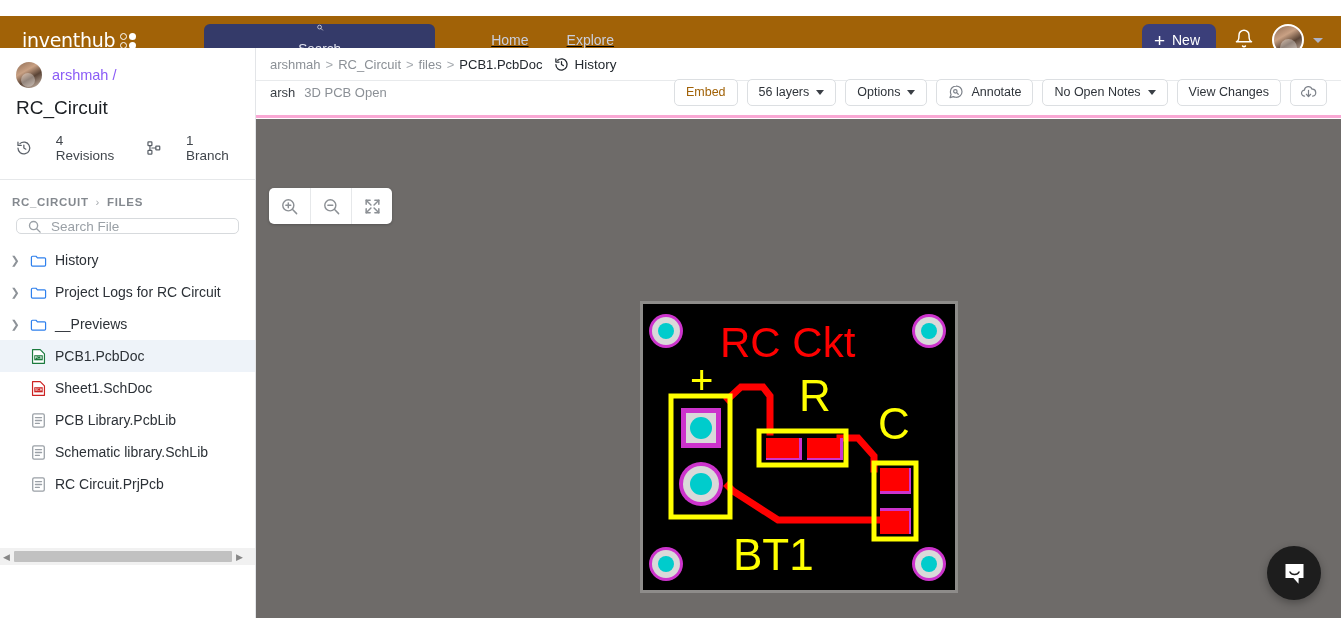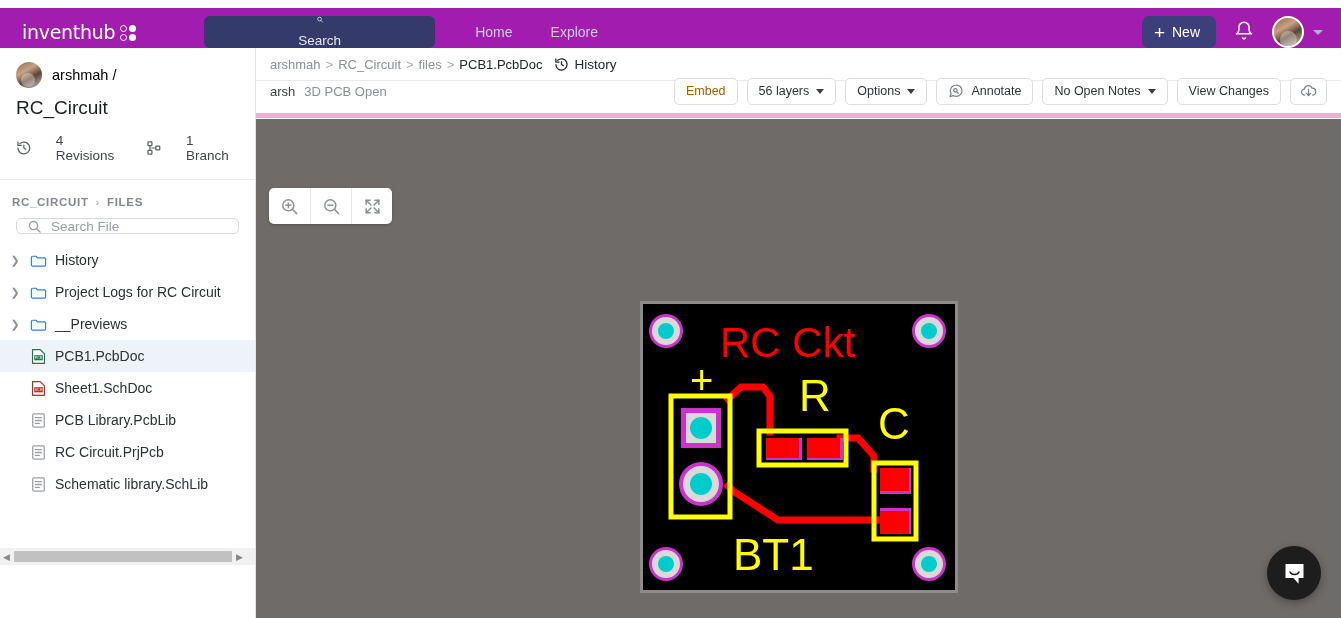--- a/index.html
+++ b/index.html
@@ -5,23 +5,23 @@
   * { box-sizing: border-box; margin: 0; padding: 0; }
   html, body {
     width: 1341px; height: 618px;
     font-family: "Liberation Sans", sans-serif;
     overflow: hidden;
     background: #ffffff;
   }
 
   
   .topnav {
-    position: absolute; top: 8px; left: 0;
+    position: absolute; top: 16px; left: 0;
     width: 1341px; height: 48px;
-    background: #a21caf;
+    background: #a16207;
     display: flex; align-items: center;
   }
   .logo {
     margin-left: 22px;
     display: flex; align-items: center; gap: 3px;
     cursor: pointer;
   }
   .logo-text {
     color: #ffffff;
     font-size: 19px;
@@ -37,21 +37,21 @@
     width: 231px; height: 32px;
     background: #343a69;
     border-radius: 6px;
     display: flex; align-items: center;
     padding: 0 12px; gap: 10px;
     cursor: text;
     flex-direction: column;
   }
   .searchbox .ph { color: #e3e5f0; font-size: 13.5px; }
 
-  .navlinks { display: flex; gap: 38px; margin-left: 40px; }
+  .navlinks { display: flex; gap: 38px; margin-left: 56px; text-decoration: underline; }
   .navlinks a {
     color: #c9cede; font-size: 14px; text-decoration: none; cursor: pointer;
   }
 
   .topright {
     margin-left: auto; margin-right: 18px;
     display: flex; align-items: center; gap: 18px;
   }
   .newbtn {
     background: #3b3f7a; border: none; border-radius: 7px;
@@ -88,21 +88,21 @@
   .proj-owner { display: flex; align-items: center; gap: 10px; cursor: pointer;}
   .proj-av {
     width: 26px; height: 26px; border-radius: 50%;
     background: linear-gradient(150deg,#8d6a52 0%, #c9a184 35%, #5a4436 60%, #d8c6b8 100%);
     position:relative; overflow:hidden;
   }
   .proj-av::after{
     content:""; position:absolute; left:5px; top:11px; width:14px; height:14px;
     border-radius:50%; background: rgba(255,255,255,0.35);
   }
-  .proj-owner-name { color: #000000; font-size: 14.5px; }
+  .proj-owner-name { color: #8b5cf6; font-size: 14.5px; }
   .proj-title { font-size: 19px; color: #1c2024; margin-top: 9px; font-weight: 400; }
   .proj-meta { display: flex; gap: 22px; margin-top: 14px; padding-bottom: 16px; }
   .proj-meta .mi { display: flex; align-items: center; gap: 24px; color: #41464c; font-size: 13.5px; cursor:pointer;}
   .sb-divider { height: 1px; background: #e6e8ea; }
 
   .files-crumb {
     padding: 16px 16px 10px 12px;
     font-size: 11.5px; letter-spacing: 0.7px;
     color: #84898f; font-weight: 600;
   }
@@ -150,21 +150,21 @@
     border-bottom: 1px solid #e8eaec;
   }
   .crumbbar a { color: #8b9096; text-decoration: none; cursor: pointer; }
   .crumbbar .cur { color: #23282e; cursor: pointer; }
   .crumbbar .gt { color: #a6abb0; margin: 0 5px; }
   .histchip { display: flex; align-items: center; gap: 5px; margin-left: 12px; cursor: pointer; }
   .histchip span { color: #23282e; font-size: 13.5px; font-weight: 500; }
 
   .toolbar {
     height: 37px; display: flex; align-items: center;
-    padding: 0 14px 12px 14px; border-bottom: 5px solid #f9a8d4; justify-content: space-between;
+    padding: 0 14px 12px 14px; border-bottom: 3px solid #f9a8d4; justify-content: space-between;
   }
   .tb-left { display:flex; align-items:baseline; gap:9px; }
   .tb-owner { font-size: 13px; color: #3a3f45; }
   .tb-type { font-size: 13px; color: #8b9096; }
   .tb-right { margin-left: auto; display: flex; align-items: center; gap: 9px; }
   .tbtn {
     height: 27px; border: 1px solid #dcdfe2; border-radius: 5px;
     background: #fff; font-size: 12.5px; color: #2f343a;
     display: flex; align-items: center; gap: 7px;
     padding: 0 11px; cursor: pointer;
@@ -361,32 +361,32 @@
     </div>
 
     <div class="frow">
       <span class="chev blank">❯</span>
       <svg width="17" height="17" viewBox="0 0 20 20" fill="none" stroke="#9aa0a6" stroke-width="1.5">
         <rect x="3.2" y="2.2" width="13.6" height="15.6" rx="1.6"></rect>
         <line x1="6.4" y1="6.6" x2="13.6" y2="6.6" stroke-linecap="round"></line>
         <line x1="6.4" y1="10" x2="13.6" y2="10" stroke-linecap="round"></line>
         <line x1="6.4" y1="13.4" x2="11" y2="13.4" stroke-linecap="round"></line>
       </svg>
-      <span class="fname">RC Circuit.PrjPcb</span>
+      <span class="fname">Schematic library.SchLib</span>
     </div>
 
     <div class="frow">
       <span class="chev blank">❯</span>
       <svg width="17" height="17" viewBox="0 0 20 20" fill="none" stroke="#9aa0a6" stroke-width="1.5">
         <rect x="3.2" y="2.2" width="13.6" height="15.6" rx="1.6"></rect>
         <line x1="6.4" y1="6.6" x2="13.6" y2="6.6" stroke-linecap="round"></line>
         <line x1="6.4" y1="10" x2="13.6" y2="10" stroke-linecap="round"></line>
         <line x1="6.4" y1="13.4" x2="11" y2="13.4" stroke-linecap="round"></line>
       </svg>
-      <span class="fname">Schematic library.SchLib</span>
+      <span class="fname">RC Circuit.PrjPcb</span>
     </div>
   </div>
 
   <div class="sb-scroll">
     <span class="arr">◀</span>
     <span class="thumb"></span>
     <span class="arr">▶</span>
   </div>
 </div>
 

